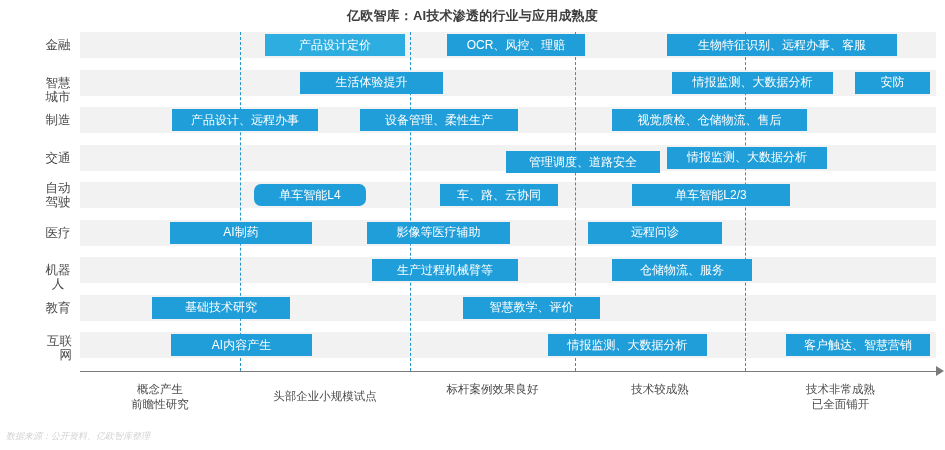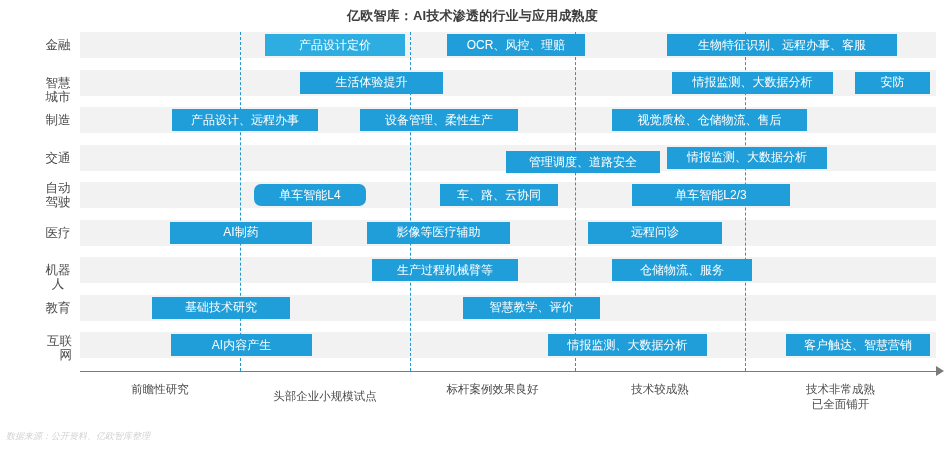--- a/index.html
+++ b/index.html
@@ -142,20 +142,21 @@
   </div>
 <div class="bar" style="left: 152px; width: 138px; top: 296.5px;">基础技术研究</div>
 <div class="bar" style="left: 463px; width: 137px; top: 296.5px;">智慧教学、评价</div>
 <div class="rowlabel" style="top: 334px; text-align: right;">
     <span>互联网</span>
   </div>
 <div class="bar" style="left: 171px; width: 141px; top: 334px;">AI内容产生</div>
 <div class="bar" style="left: 548px; width: 159px; top: 334px;">情报监测、大数据分析</div>
 <div class="bar" style="left: 786px; width: 144px; top: 334px;">客户触达、智慧营销</div>
 <div class="axislabel" style="left: 70px; width: 180px;">
+    <span>概念产生</span>
     <span>前瞻性研究</span>
   </div>
 <div class="axislabel" style="left: 235px; width: 180px; top: 389px;">
     <span>头部企业小规模试点</span>
   </div>
 <div class="axislabel" style="left: 402.5px; width: 180px;">
     <span>标杆案例效果良好</span>
   </div>
 <div class="axislabel" style="left: 570px; width: 180px;">
     <span>技术较成熟</span>

